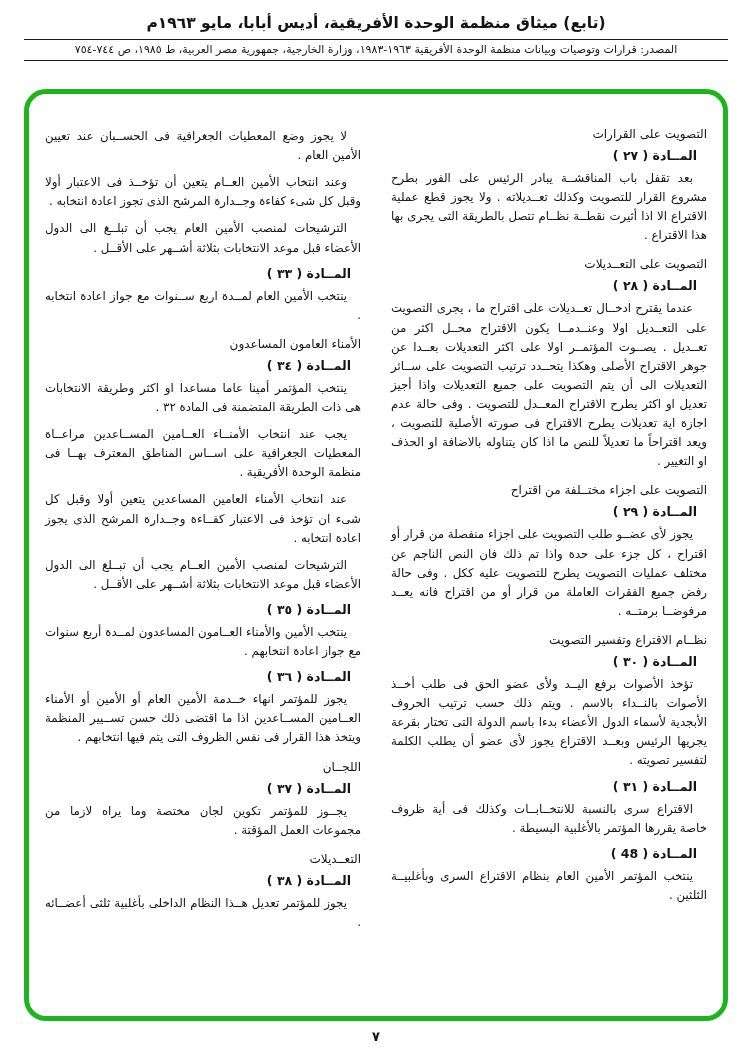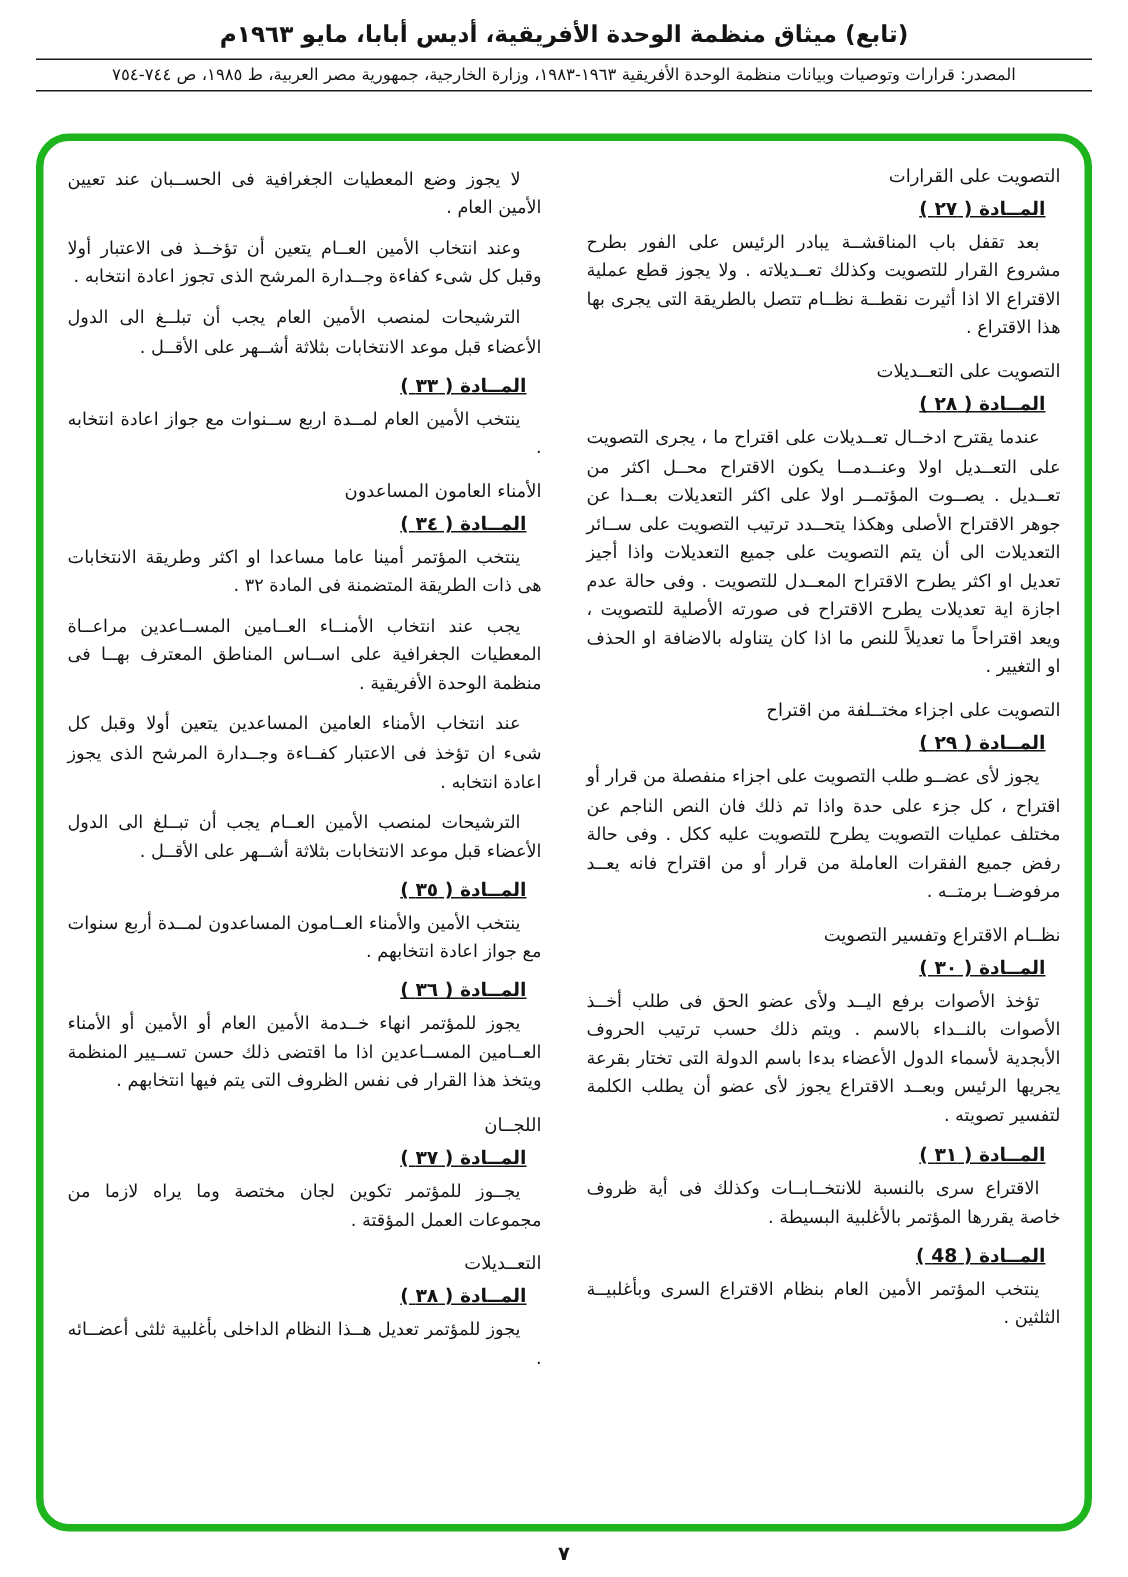--- a/index.html
+++ b/index.html
@@ -27,31 +27,30 @@
 
   .frame {
     margin-top: 28px;
     border: 5px solid #1db41d;
     border-radius: 22px;
     height: 932px;
     padding: 16px 16px 10px 16px;
     overflow: hidden;
   }
   .cols { display: flex; direction: rtl; gap: 30px; height: 100%; }
-  .col { flex: 1 1 0; direction: rtl; min-width: 0; }
+  .col { flex: 1 1 0; direction: rtl; min-width: 0; margin-top: 17px; }
 
   .heading {
     font-weight: normal; font-size: 12px;
     margin: 12px 0 7px 0;
     text-align: right;
   }
   .article {
     font-weight: bold; font-size: 12.5px;
     margin: 7px 0 6px 0; padding-right: 10px;
-    text-decoration: underline;
   }
   .para {
     font-size: 11.8px; line-height: 1.62;
     text-align: justify; text-align-last: right;
     margin-bottom: 8px;
     text-indent: 14px;
   }
   .col .heading:first-child, .col .para:first-child { margin-top: 0; }
 
   .pageno {

